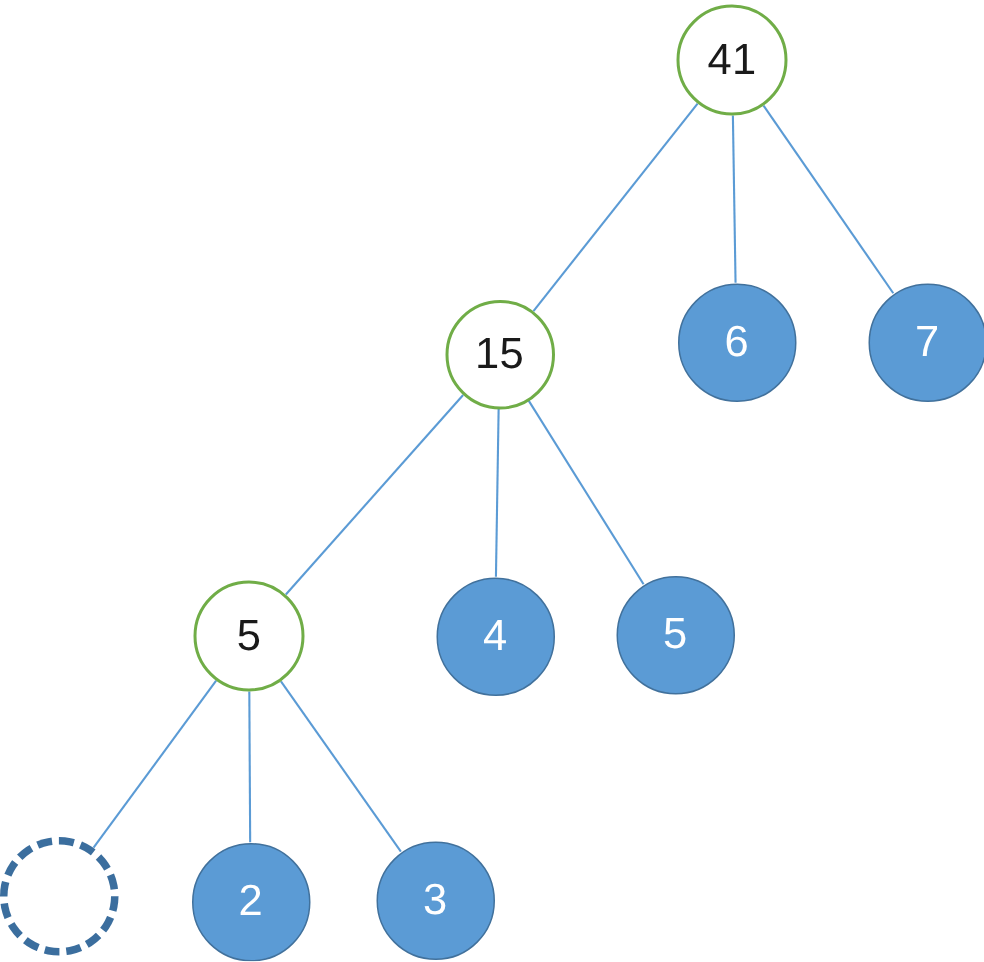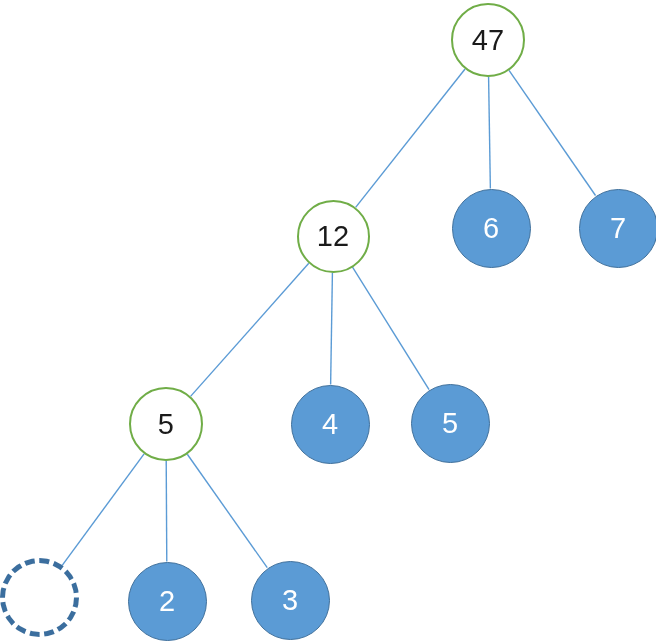--- a/index.html
+++ b/index.html
@@ -76,24 +76,24 @@
       <line x1="509.04" y1="70.43" x2="595.53" y2="195.51" stroke="#5B9BD5" stroke-width="1.4"></line>
       <line x1="308.76" y1="263.29" x2="190.57" y2="396.34" stroke="#5B9BD5" stroke-width="1.4"></line>
       <line x1="332.42" y1="272.50" x2="330.63" y2="384.51" stroke="#5B9BD5" stroke-width="1.4"></line>
       <line x1="352.36" y1="266.94" x2="429.05" y2="389.51" stroke="#5B9BD5" stroke-width="1.4"></line>
       <line x1="144.10" y1="453.83" x2="62.37" y2="565.16" stroke="#5B9BD5" stroke-width="1.4"></line>
       <line x1="166.21" y1="461.00" x2="166.78" y2="561.50" stroke="#5B9BD5" stroke-width="1.4"></line>
       <line x1="187.31" y1="454.25" x2="267.25" y2="567.71" stroke="#5B9BD5" stroke-width="1.4"></line>
     </svg>
   <div id="node-layer">
       <div class="node style-outline-green" style="left: 451px; top: 3px; width: 74px; height: 74px;">
-        <span class="node-label">47</span>
+        <span class="node-label">41</span>
       </div>
       <div class="node style-outline-green" style="left: 296.5px; top: 199.5px; width: 73px; height: 73px;">
-        <span class="node-label">12</span>
+        <span class="node-label">15</span>
       </div>
       <div class="node style-filled-blue" style="left: 451.5px; top: 188.5px; width: 79px; height: 79px;">
         <span class="node-label">6</span>
       </div>
       <div class="node style-filled-blue" style="left: 578.5px; top: 188.5px; width: 79px; height: 79px;">
         <span class="node-label">7</span>
       </div>
       <div class="node style-outline-green" style="left: 129px; top: 387px; width: 74px; height: 74px;">
         <span class="node-label">5</span>
       </div>

